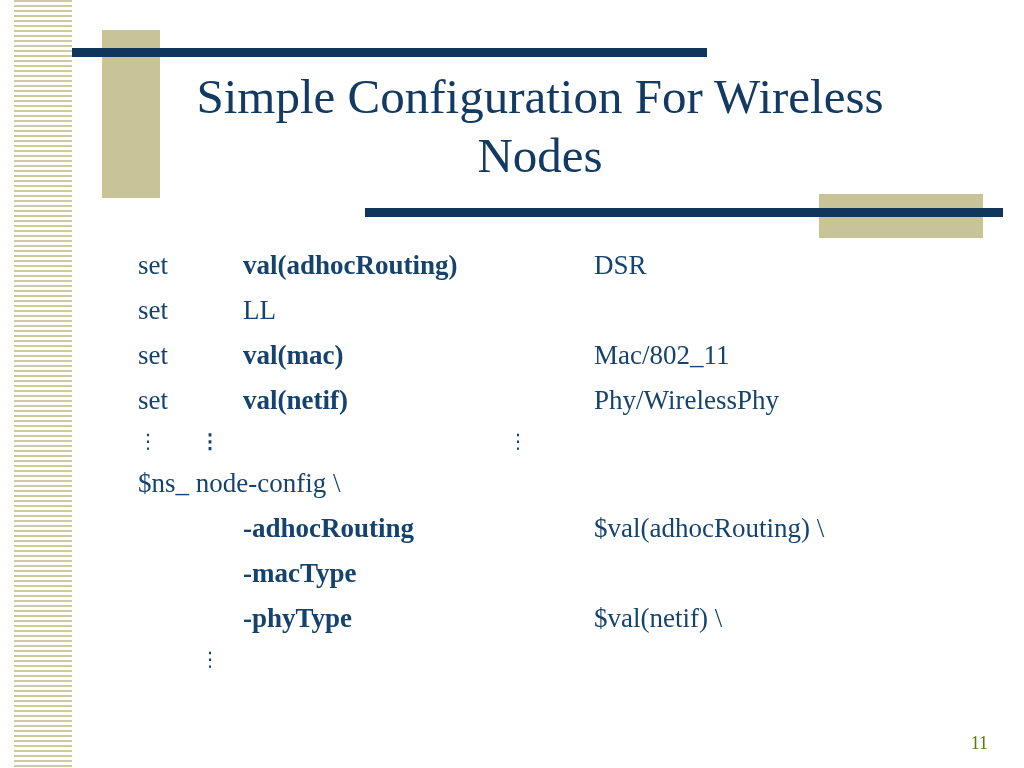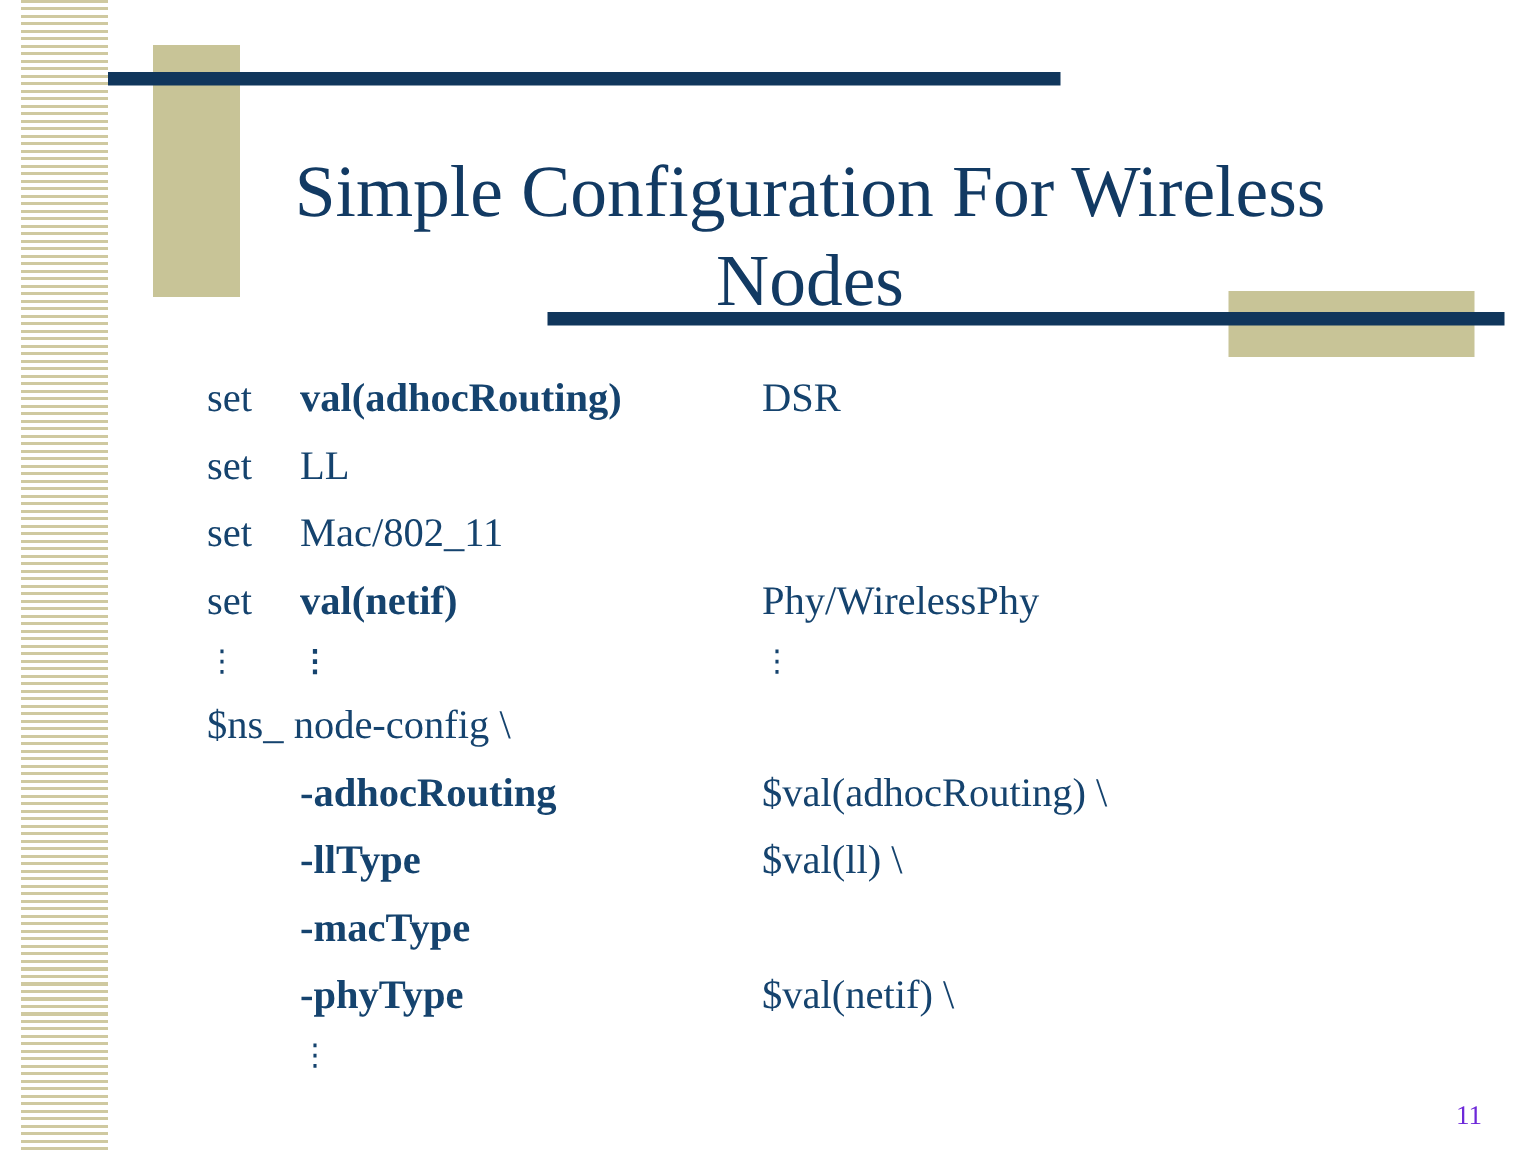--- a/index.html
+++ b/index.html
@@ -72,37 +72,37 @@
     position: absolute;
     left: 160px;
     top: 68px;
     width: 760px;
     text-align: center;
     color: #123a63;
     font-size: 49px;
     line-height: 1.20;
     font-family: "Liberation Serif", serif;
     letter-spacing: 0px;
-    margin-top: 31px;
   }
 
   
   #code-body {
     position: absolute;
     left: 138px;
     top: 252px;
     width: 820px;
     color: #15436e;
     font-size: 27px;
     line-height: 1.0;
   }
   .code-row {
     display: flex;
     align-items: flex-start;
     height: 45px;
+    gap: 43px;
   }
   .col-a {
     width: 62px;
     flex: 0 0 62px;
     white-space: pre;
   }
   .col-b {
     width: 308px;
     flex: 0 0 308px;
     white-space: pre;
@@ -131,21 +131,21 @@
   .vdots {
     display: inline-block;
     letter-spacing: 0;
   }
 
   
   #page-number {
     position: absolute;
     right: 36px;
     bottom: 14px;
-    color: #6d28d9;
+    color: #4d7c0f;
     font-size: 18px;
     font-family: "Liberation Serif", serif;
   }
 </style>
 </head>
 <body>
 
 <div id="left-stripes"></div>
 <div id="top-khaki-block"></div>
 <div id="top-navy-rule"></div>
@@ -162,20 +162,21 @@
     <span class="col-c">DSR</span>
   </div>
 
   <div class="code-row">
     <span class="col-a">set</span>
     <span class="col-c">LL</span>
   </div>
 
   <div class="code-row">
     <span class="col-a">set</span>
+    <span class="col-b">val(mac)</span>
     <span class="col-c">Mac/802_11</span>
   </div>
 
   <div class="code-row">
     <span class="col-a">set</span>
     <span class="col-b">val(netif)</span>
     <span class="col-c">Phy/WirelessPhy</span>
   </div>
 
   <div class="vdots-row">
@@ -187,25 +188,20 @@
   <div class="code-row">
     <span class="single">$ns_ node-config \</span>
   </div>
 
   <div class="code-row row-indent">
     <span class="col-a"></span>
     <span class="col-b">-adhocRouting</span>
     <span class="col-c">$val(adhocRouting) \</span>
   </div>
 
-  <div class="code-row row-indent">
-    <span class="col-a"></span>
-    <span class="col-b">-llType</span>
-    <span class="col-c">$val(ll) \</span>
-  </div>
 
   <div class="code-row row-indent">
     <span class="col-a"></span>
     <span class="col-b">-macType</span>
   </div>
 
   <div class="code-row row-indent">
     <span class="col-a"></span>
     <span class="col-b">-phyType</span>
     <span class="col-c">$val(netif) \</span>

